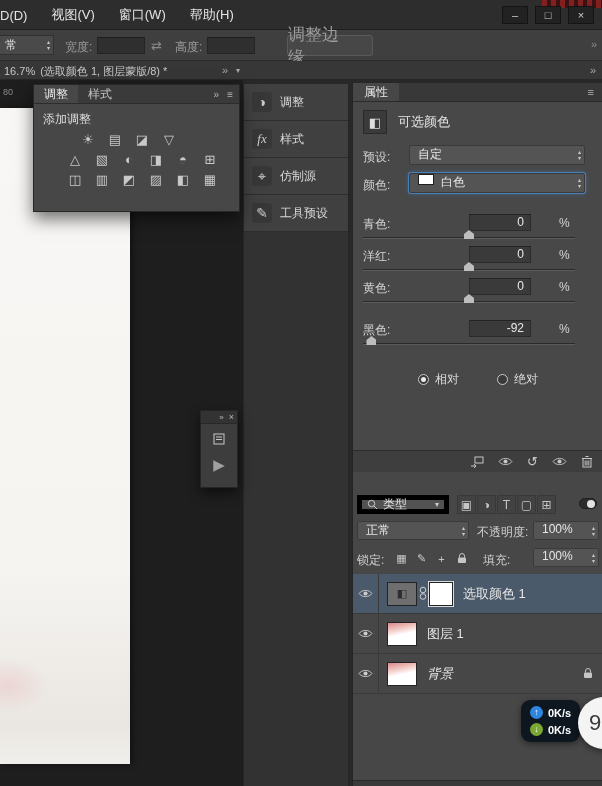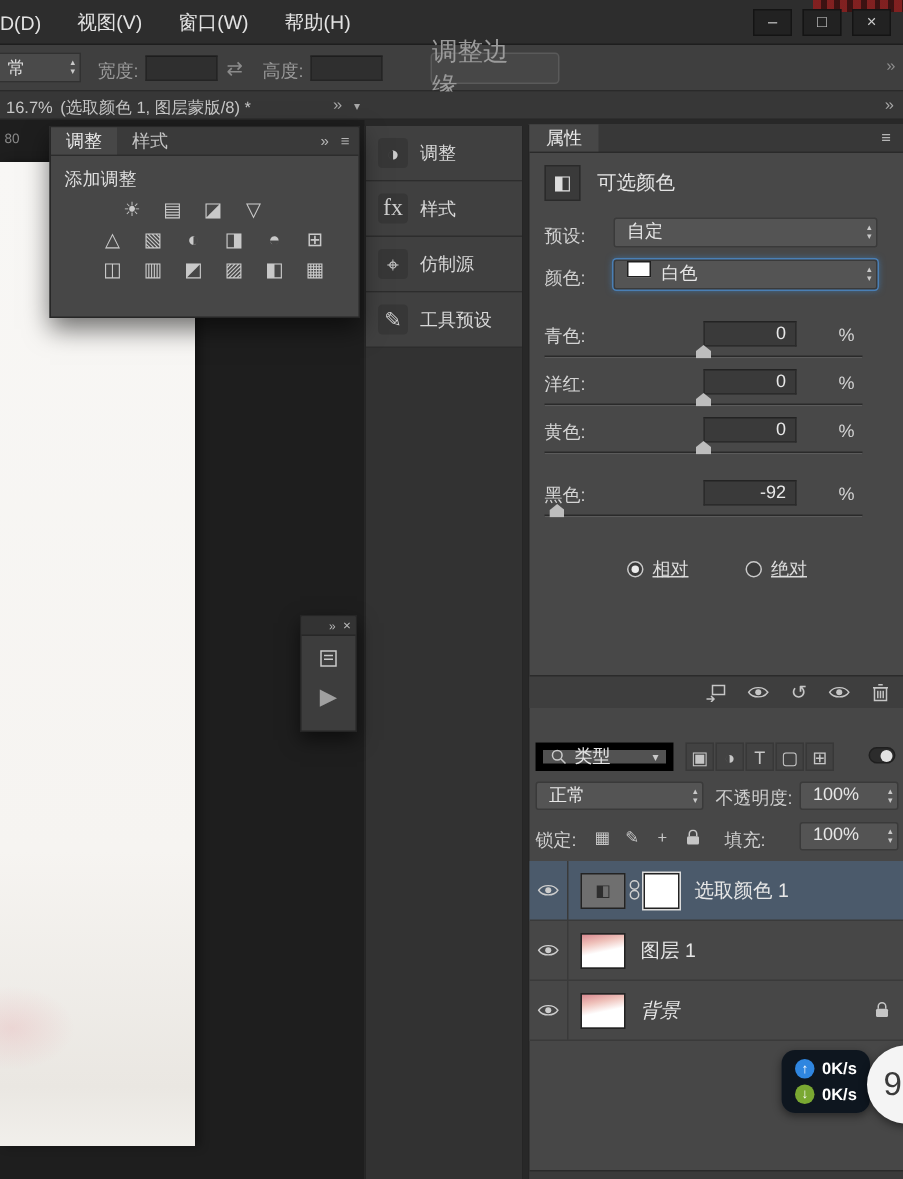--- a/index.html
+++ b/index.html
@@ -54,21 +54,21 @@
   .ap-title { margin:7px 0 3px 9px; color:#dedede; }
   .ap-row { display:flex; gap:9px; margin:1px 0 3px 32px; }
   .ap-row.first { margin-left:45px; }
   .ap-icon { width:18px; height:17px; display:flex; align-items:center; justify-content:center; color:#c9c9c9; font-size:13px; }
   
   .dock { position:absolute; left:243px; top:84px; width:106px; height:702px; background:#323232;
     border-left:1px solid #252525; border-right:1px solid #252525; }
   .dock-item { height:37px; background:#404040; border-bottom:1px solid #2d2d2d; display:flex; align-items:center; gap:8px; padding:0 8px; }
   .dock-icon { width:20px; height:20px; display:flex; align-items:center; justify-content:center;
     color:#cccccc; font-size:14px; background:#373737; border-radius:3px; }
-  .dock-icon.fx { font-family:"Liberation Serif","DejaVu Serif",serif; font-size:16px; }
+  .dock-icon.fx { font-style:italic; font-family:"Liberation Serif","DejaVu Serif",serif; font-size:13px; }
   .dock-label { color:#d8d8d8; }
   
   .p-headerbar { height:19px; background:#383838; border-bottom:1px solid #2a2a2a; display:flex; align-items:stretch; }
   .p-tab { padding:4px 11px; display:flex; align-items:center; color:#c4c4c4; font-size:12px; }
   .p-tab.active { background:#474747; color:#e9e9e9; }
   .p-menu-ico { margin-left:auto; padding-right:8px; display:flex; align-items:center; color:#b5b5b5; font-size:11px; }
   .ps-select { position:absolute; height:20px; background:#545454; border:1px solid #3a3a3a; border-radius:2px;
     display:flex; align-items:flex-start; padding:0 16px 0 8px; color:#e6e6e6; }
   .sel-arrows { position:absolute; right:3px; top:3px; display:flex; flex-direction:column; align-items:center; }
   .sel-arrows span { font-size:6px; line-height:6px; color:#c9c9c9; }
@@ -82,21 +82,21 @@
   .swatch-white { width:16px; height:11px; background:#ffffff; border:1px solid #1f1f1f; margin-right:7px; }
   .focus-ring { box-shadow:0 0 0 1px #4a7fb5, 0 0 5px rgba(64,128,190,0.8); }
   .sl { position:absolute; left:10px; width:230px; height:30px; }
   .sl-label { position:absolute; left:0; top:2px; color:#d4d4d4; }
   .sl-value { position:absolute; left:106px; top:0; width:62px; height:17px; background:#3a3a3a; border:1px solid #2b2b2b;
     border-top-color:#232323; color:#e8e8e8; text-align:right; padding-right:6px; font-size:12px; line-height:15px; }
   .sl-unit { position:absolute; left:196px; top:2px; color:#d4d4d4; }
   .sl-track { position:absolute; left:0; top:23px; width:212px; height:2px; background:#2a2a2a; border-bottom:1px solid #5b5b5b; }
   .sl-thumb { position:absolute; top:-7px; width:10px; height:9px; background:#bdbdbd;
     clip-path:polygon(50% 0,100% 45%,100% 100%,0 100%,0 45%); }
-  .radio-row { position:absolute; left:0; top:288px; width:250px; display:flex; justify-content:center; gap:38px;text-decoration:underline; }
+  .radio-row { position:absolute; left:0; top:288px; width:250px; display:flex; justify-content:center; gap:38px; }
   .radio { display:flex; align-items:center; gap:6px; color:#dddddd; }
   .radio-dot { width:11px; height:11px; border-radius:50%; border:1px solid #c9c9c9; background:#3a3a3a; position:relative; }
   .radio-dot.on::after { content:""; position:absolute; left:2px; top:2px; width:5px; height:5px; border-radius:50%; background:#ececec; }
   .p-footer { position:absolute; left:0; bottom:0; width:250px; height:22px; background:#3e3e3e; border-top:1px solid #2b2b2b;
     display:flex; align-items:center; justify-content:flex-end; gap:14px; padding-right:10px; }
   .pf-ico { display:flex; align-items:center; justify-content:center; color:#c6c6c6; font-size:13px; }
   
   .layers { position:absolute; left:352px; top:472px; width:250px; height:314px; background:#474747; border-left:1px solid #252525; }
   .l-filter-combo { position:absolute; left:4px; top:23px; width:92px; height:19px; background:#525252; border:5px solid #000000;
     display:flex; align-items:center; gap:5px; padding:0 5px; color:#e4e4e4; }

